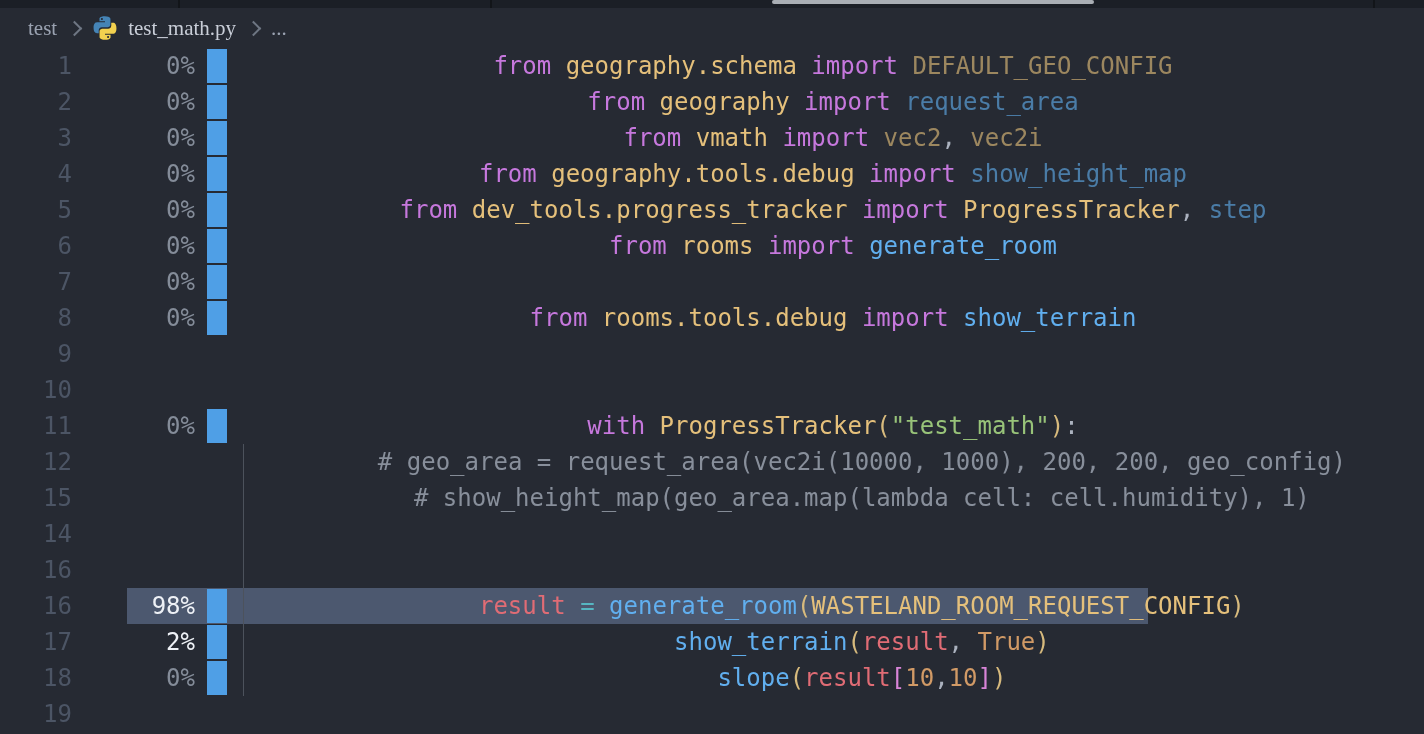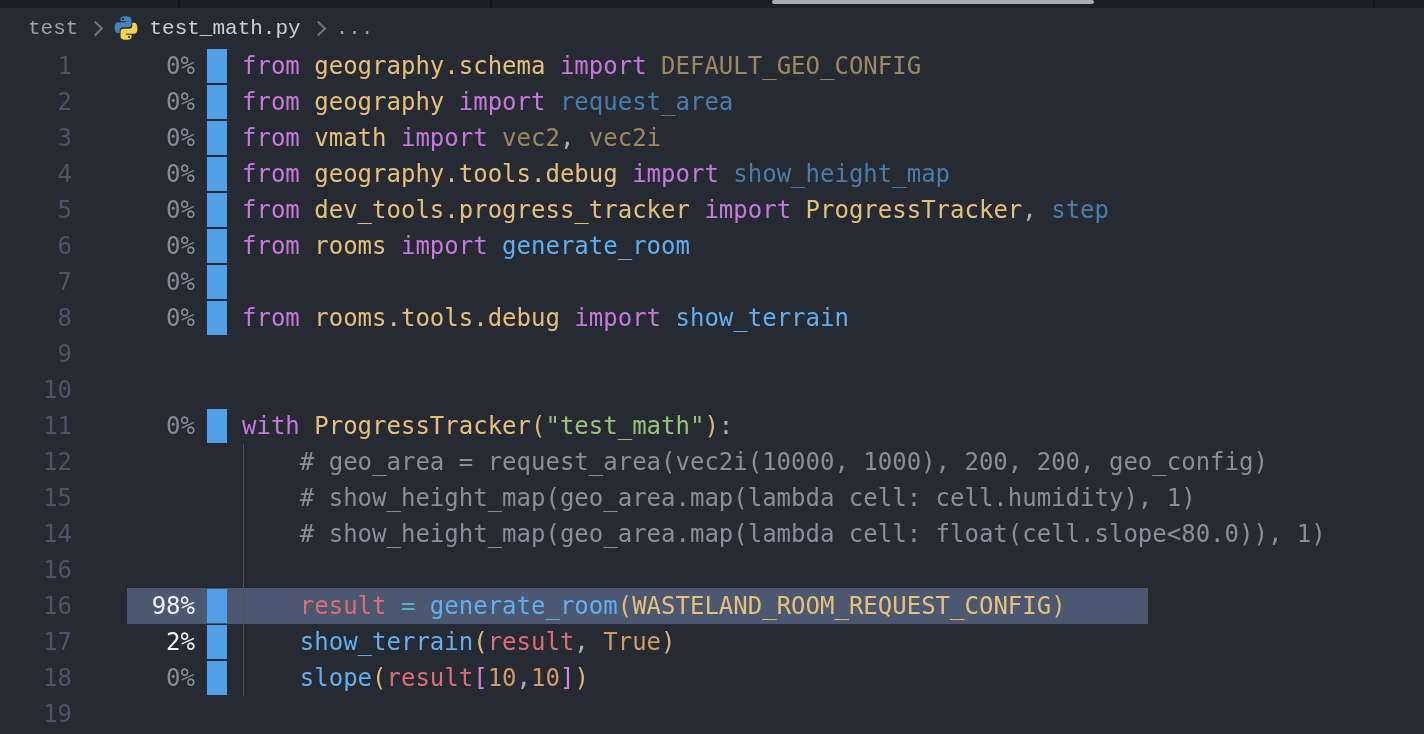--- a/index.html
+++ b/index.html
@@ -10,42 +10,42 @@
   }
   
   .tabstrip{position:relative;height:8px;background:var(--topbar,#1b1f26);}
   .tabdiv{position:absolute;top:0;width:2px;height:8px;background:var(--tabdiv,#121519);}
   .tabdiv.d1{left:178px}.tabdiv.d2{left:490px}.tabdiv.d3{left:1373px}
   .thumb{position:absolute;left:772px;top:0;width:322px;height:4px;border-radius:2px;
     background:var(--thumb,#a9aeb4);}
   
   .breadcrumb{
     height:40px;display:flex;align-items:center;padding-left:28px;
-    font-family:Liberation Mono, monospace;font-size:21px;
+    font-family:Liberation Serif, serif;font-size:21px;
     color:var(--bc-text,#9aa2b1);
   }
   .breadcrumb .item{cursor:default}
   .breadcrumb .file{color:var(--bc-file,#c9ced8);}
   .chev{width:9px;height:9px;border-right:2px solid var(--bc-sep,#6e7683);
     border-top:2px solid var(--bc-sep,#6e7683);transform:rotate(45deg);
     margin:0 12px;display:inline-block;}
   .picon{width:26px;height:26px;margin-right:10px;display:inline-block;}
   
   .coderows{position:relative;font-size:24px;line-height:36px;}
   .row{position:relative;display:flex;height:36px;align-items:stretch;}
   .row > *{position:relative;z-index:1;}
   .hl{position:absolute;z-index:0;left:127px;width:1021px;top:0;bottom:0;
     background:var(--hlc,#4c586f);}
   .ln{width:72px;text-align:right;color:var(--lnc,#4c5565);}
   .pct{width:123px;text-align:right;color:var(--pct0,#848c99);}
   .pct.hot{color:var(--pcthot,#eef1f6);}
   .barbox{width:47px;padding-left:12px;box-sizing:border-box;
     display:flex;align-items:center;}
   .bar{width:20px;height:34px;background:var(--barc,#4f9fe6);}
-  .code{flex:1;white-space:pre;}
+  .code{flex:1;white-space:pre;text-align:center;}
   .indent-guide{position:absolute;left:243px;top:396px;width:1px;height:252px;
     background:var(--guide,#4c525c);z-index:2;}
   
   .c-txt{color:var(--s-pun,#abb2bf)}
   .c-kw{color:var(--s-kw,#c678dd)}
   .c-mod{color:var(--s-mod,#e5c07b)}
   .c-fn{color:var(--s-fn,#61afef)}
   .c-var{color:var(--s-var,#e06c75)}
   .c-op{color:var(--s-op,#56b6c2)}
   .c-str{color:var(--s-str,#98c379)}
@@ -176,21 +176,20 @@
       <div class="row">
         <span class="ln">15</span>
         <span class="pct"></span>
         <span class="barbox"></span>
         <span class="code"><span class="c-txt">    </span><span class="c-com"># show_height_map(geo_area.map(lambda cell: cell.humidity), 1)</span></span>
       </div>
       <div class="row">
         <span class="ln">14</span>
         <span class="pct"></span>
         <span class="barbox"></span>
-        <span class="code"><span class="c-txt">    </span><span class="c-com"># show_height_map(geo_area.map(lambda cell: float(cell.slope&lt;80.0)), 1)</span></span>
       </div>
       <div class="row">
         <span class="ln">16</span>
         <span class="pct"></span>
         <span class="barbox"></span>
         <span class="code"></span>
       </div>
       <div class="row">
         <div class="hl"></div>
         <span class="ln">16</span>

